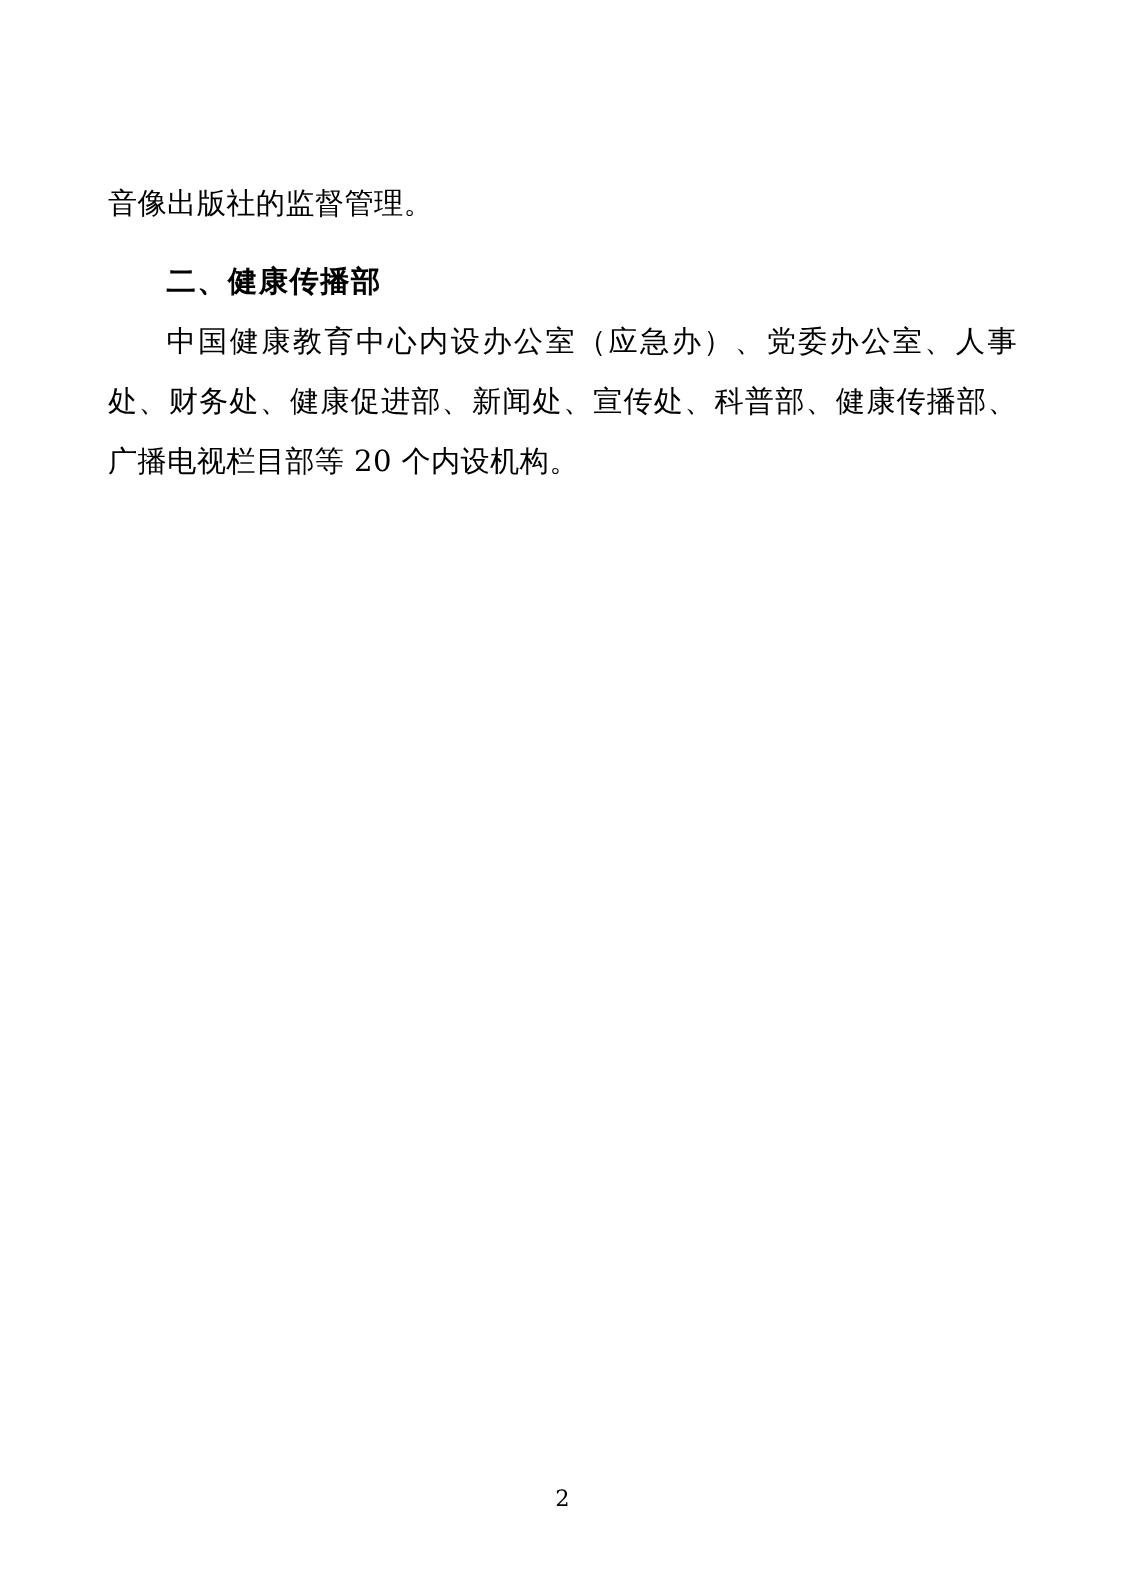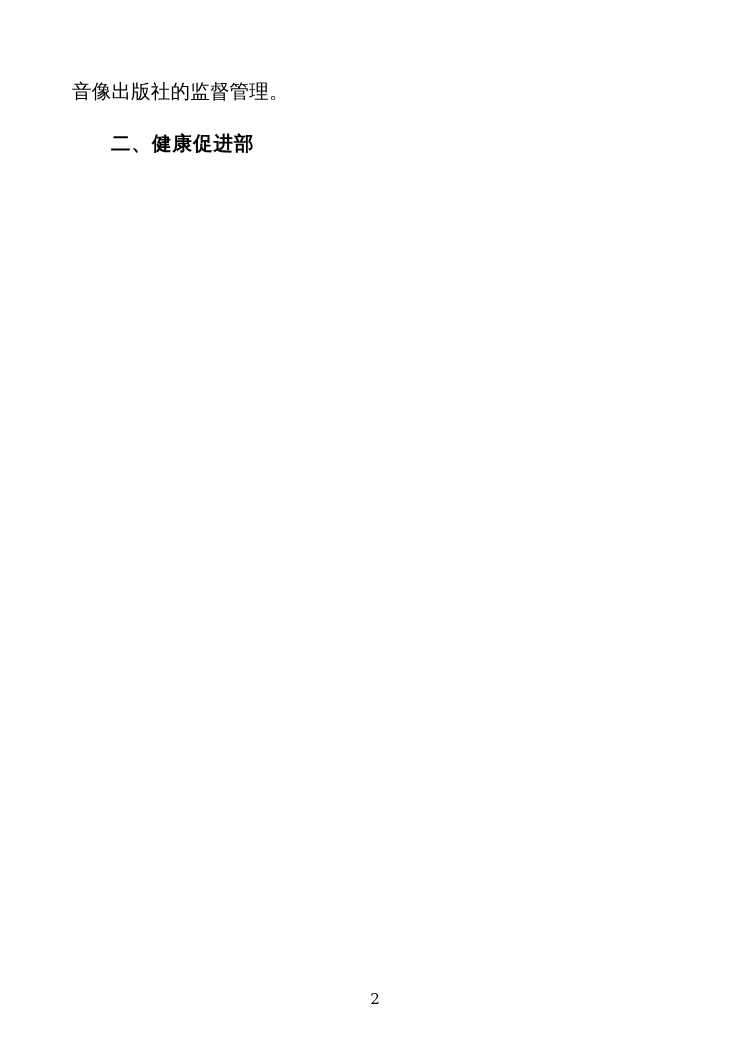--- a/index.html
+++ b/index.html
@@ -30,20 +30,21 @@
     text-align: justify;
     text-justify: inter-ideograph;
     letter-spacing: 0.2px;
   }
   .para {
     margin: 0;
     text-indent: 39px;
   }
   .para.no-indent {
     text-indent: 0;
+    margin-top: 44px;
   }
   .heading {
     margin: 0;
     font-weight: bold;
     text-indent: 39px;
     font-size: 19.5px;
     line-height: 40px;
     letter-spacing: 1px;
   }
   .spacer-sm { height: 12px; }
@@ -65,20 +66,21 @@
 
   <div class="body-text">
 
     <p class="para no-indent">音像出版社的监督管理。</p>
 
 
 
 
     <div class="spacer-sm"></div>
 
-    <p class="heading">二、健康促进部</p>
+    <p class="heading">二、健康传播部</p>
 
+    <p class="para">中国健康教育中心内设办公室（应急办）、党委办公室、人事处、财务处、健康促进部、新闻处、宣传处、科普部、健康传播部、广播电视栏目部等 20 个内设机构。</p>
 
   </div>
 
   <div class="page-number">2</div>
 
 </div>
 
 </body></html>

